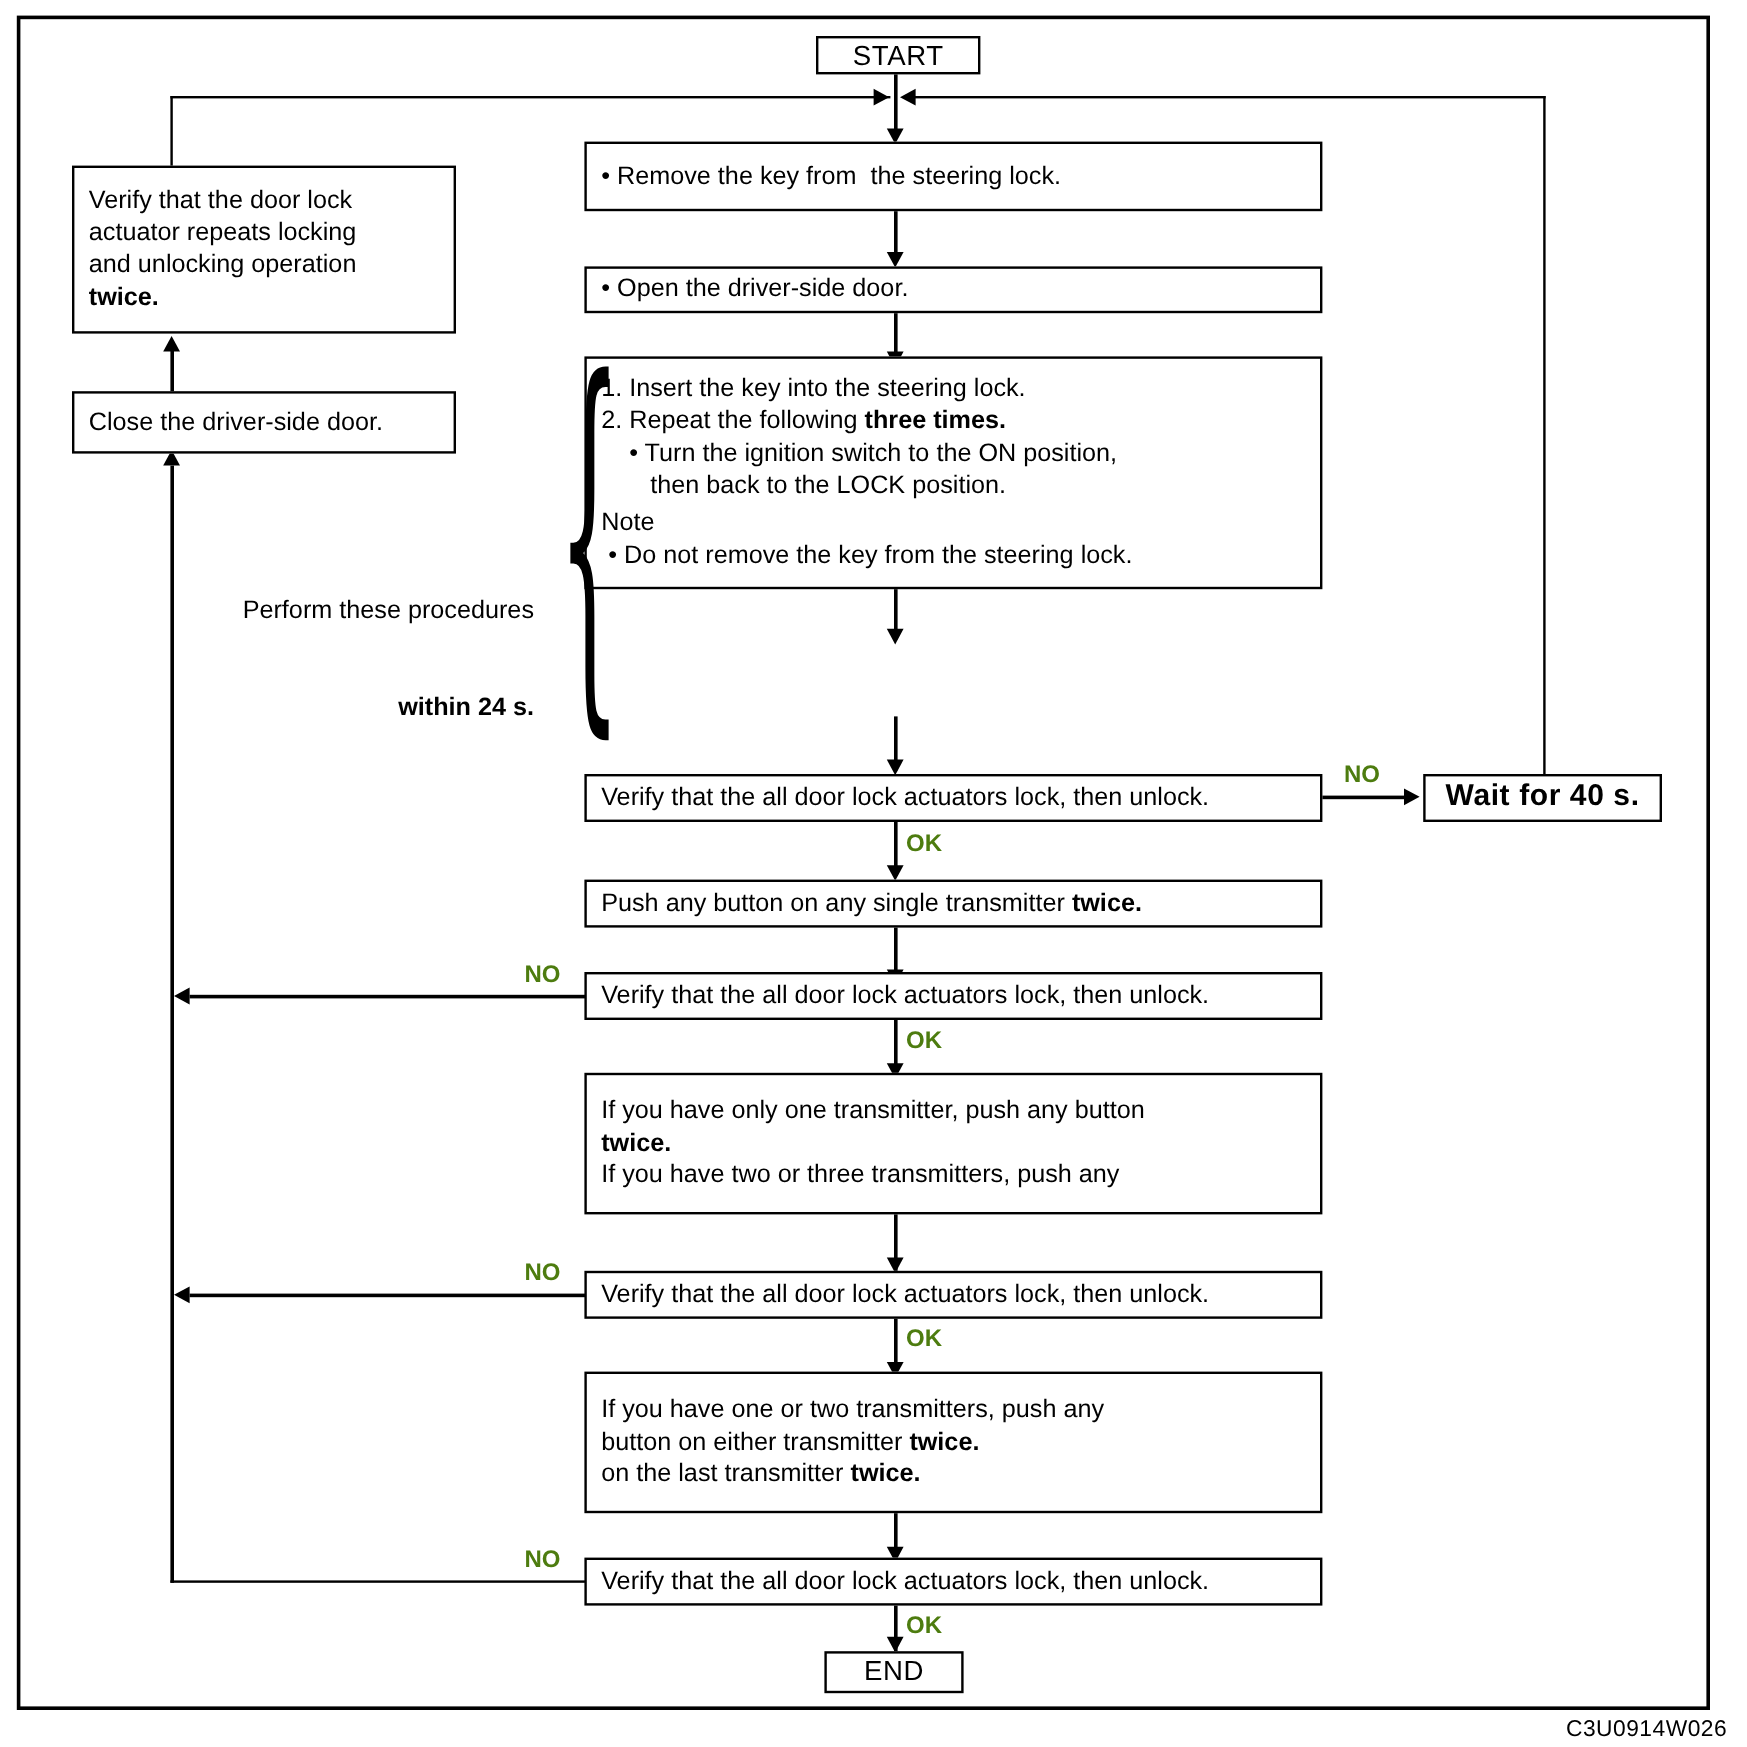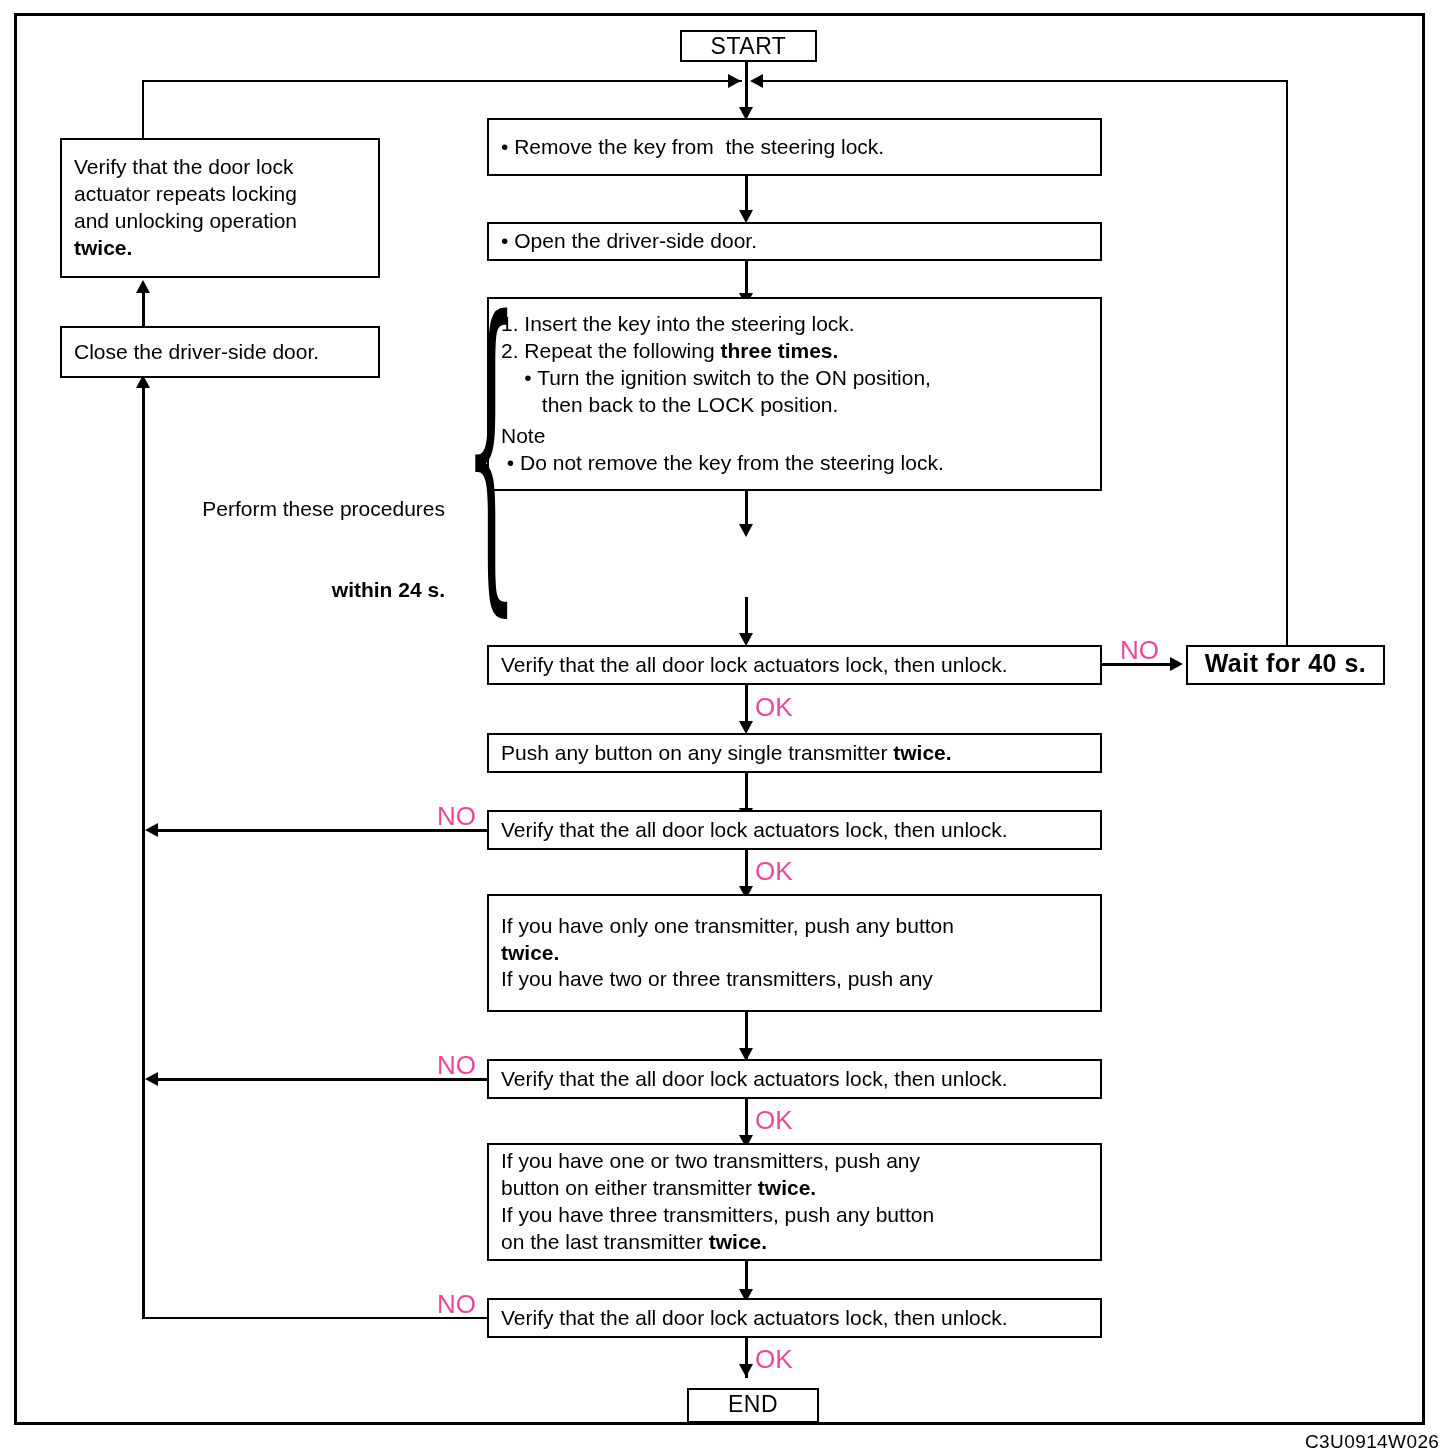--- a/index.html
+++ b/index.html
@@ -75,23 +75,23 @@
     width: 0; height: 0;
   }
   .arw-d { border-left: 7px solid transparent; border-right: 7px solid transparent; border-top: 13px solid #000; }
   .arw-u { border-left: 7px solid transparent; border-right: 7px solid transparent; border-bottom: 13px solid #000; }
   .arw-l { border-top: 7px solid transparent; border-bottom: 7px solid transparent; border-right: 13px solid #000; }
   .arw-r { border-top: 7px solid transparent; border-bottom: 7px solid transparent; border-left: 13px solid #000; }
 
   
   .lbl {
     position: absolute;
-    font-size: 26px;
-    font-weight: normal;
-    color: #ec4899;
+    font-size: 20px;
+    font-weight: bold;
+    color: #4d7c0f;
     white-space: pre;
   }
   .note-text {
     position: absolute;
     font-size: 21px;
     line-height: 1.3;
     color: #000;
     text-align: right;
     white-space: pre;
   }
@@ -218,37 +218,36 @@
   <div class="arw arw-l" style="left:145px; top:1072px;"></div>
   <div class="lbl" style="left:437px; top:1050px;">NO</div>
 
   <div class="ln-v" style="left:745px; top:1099px; height:48px;"></div>
   <div class="arw arw-d" style="left:739px; top:1135px;"></div>
   <div class="lbl" style="left:755px; top:1105px;">OK</div>
 
   <div class="box pad" style="left:487px; top:1143px; width:615px; height:118px;">
     <div class="ln">If you have one or two transmitters, push any</div>
     <div class="ln"><span>button on either transmitter </span><b>twice.</b></div>
-    <div class="ln">If you have three transmitters, push any button</div>
     <div class="ln"><span>on the last transmitter </span><b>twice.</b></div>
   </div>
   <div class="ln-v" style="left:745px; top:1261px; height:40px;"></div>
   <div class="arw arw-d" style="left:739px; top:1289px;"></div>
 
   <div class="box pad" style="left:487px; top:1298px; width:615px; height:40px;">
     <div class="ln">Verify that the all door lock actuators lock, then unlock.</div>
   </div>
   <div class="thin-h" style="left:142px; top:1317px; width:346px;"></div>
   <div class="lbl" style="left:437px; top:1289px;">NO</div>
 
   <div class="ln-v" style="left:745px; top:1338px; height:40px;"></div>
   <div class="arw arw-d" style="left:739px; top:1364px;"></div>
   <div class="lbl" style="left:755px; top:1344px;">OK</div>
 
-  <div class="box terminal" style="left:687px; top:1376px; width:132px; height:35px;margin-top:12px;">
+  <div class="box terminal" style="left:687px; top:1376px; width:116px; height:35px;">
     <span>END</span>
   </div>
 
   <div class="ln-v" style="left:142px; top:388px; height:931px;"></div>
   <div class="arw arw-u" style="left:136px; top:375px;"></div>
 
   <div class="box pad" style="left:60px; top:326px; width:320px; height:52px;">
     <div class="ln">Close the driver-side door.</div>
   </div>
   <div class="ln-v" style="left:142px; top:290px; height:36px;"></div>

